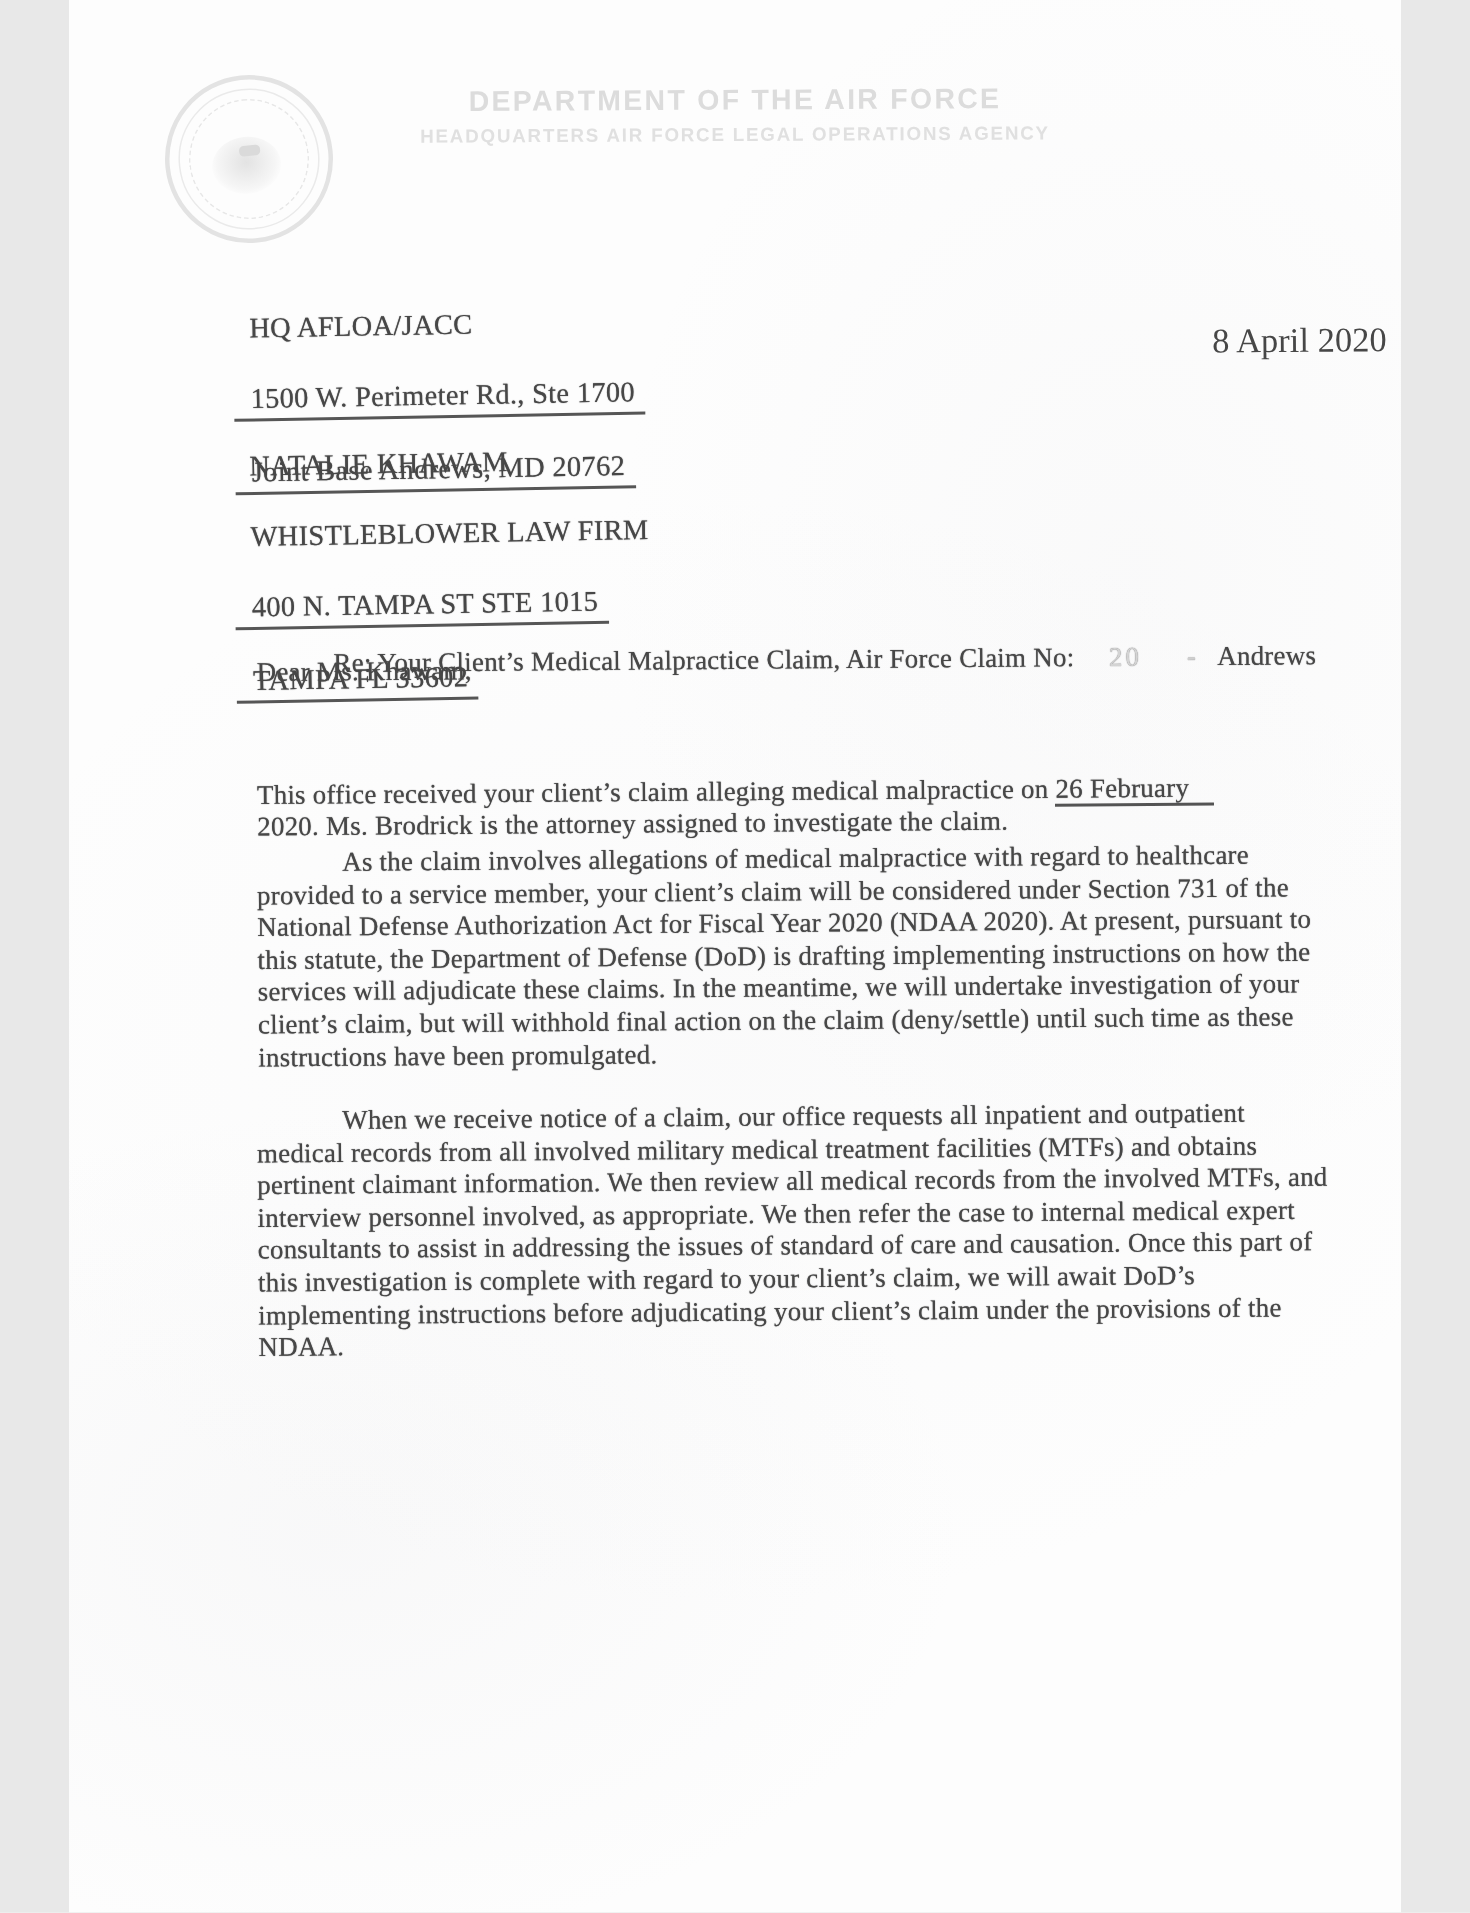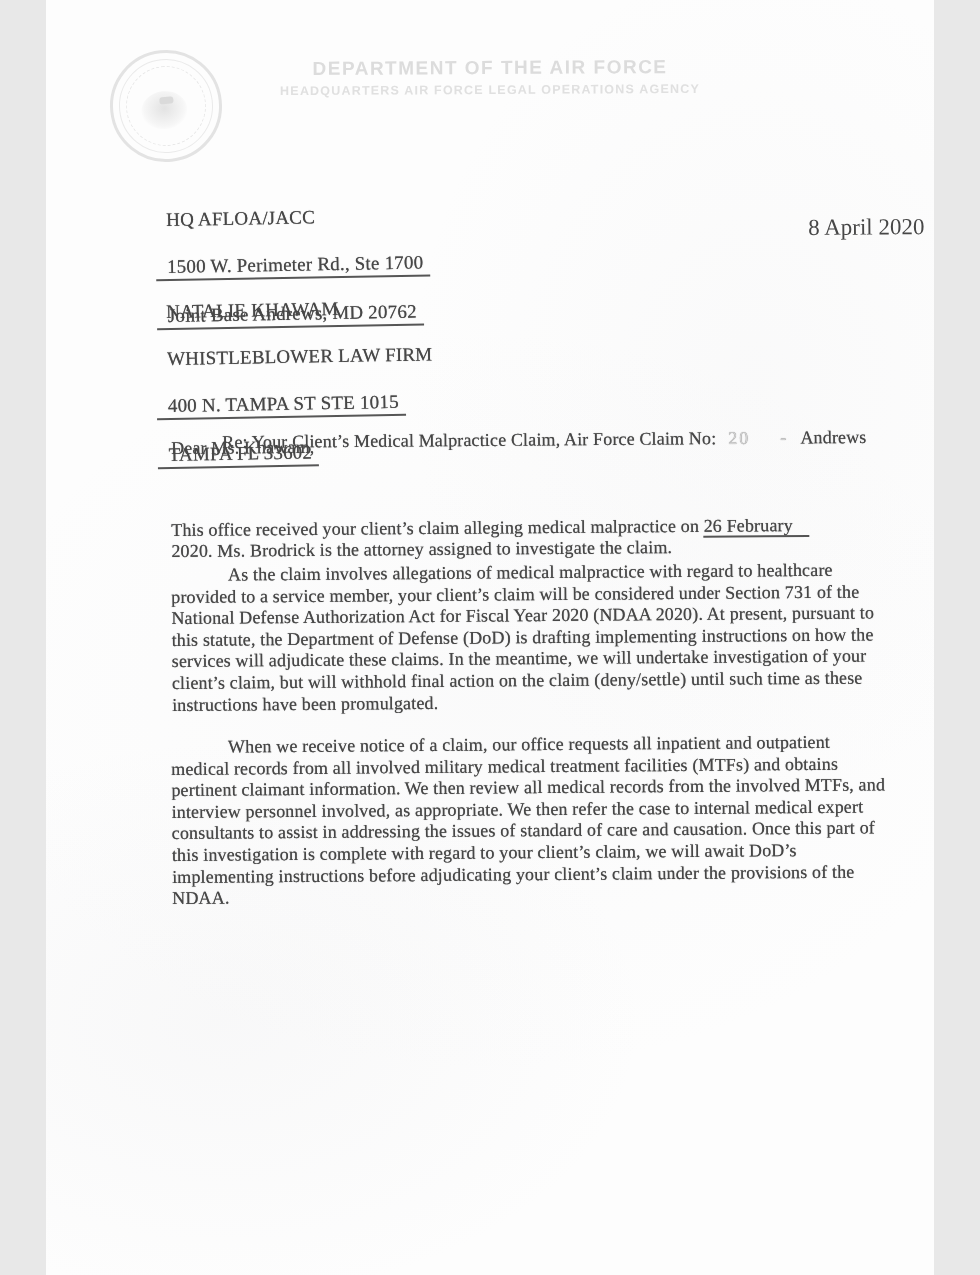--- a/index.html
+++ b/index.html
@@ -61,21 +61,21 @@
   .date{left:762px;top:183px;font-size:23px;margin-top:32px;}
   .subject{left:176px;top:410px;width:790px;}
   .salute{left:125px;top:438px;}
   .para{left:125px;top:0;width:855px;text-indent:57px;}
   #p1{top:498px;}
   #p2{top:565px;}
   #p3{top:737px;}
   .u-inline{
     border-bottom:2px solid #545454;padding-right:16px;
   }
-  .redacted{color:#d4d4d4;margin-left:12px;letter-spacing:2px;}
+  .redacted{color:#d4d4d4;margin-left:23px;letter-spacing:2px;}
   .faint-dash{color:#cfcfcf;margin-left:30px;}
   .claimant{margin-left:14px;}
 </style>
 </head>
 <body>
 
 <div class="page">
 
   <div class="lh lh1">DEPARTMENT OF THE AIR FORCE</div>
   <div class="lh lh2">HEADQUARTERS AIR FORCE LEGAL OPERATIONS AGENCY</div>

